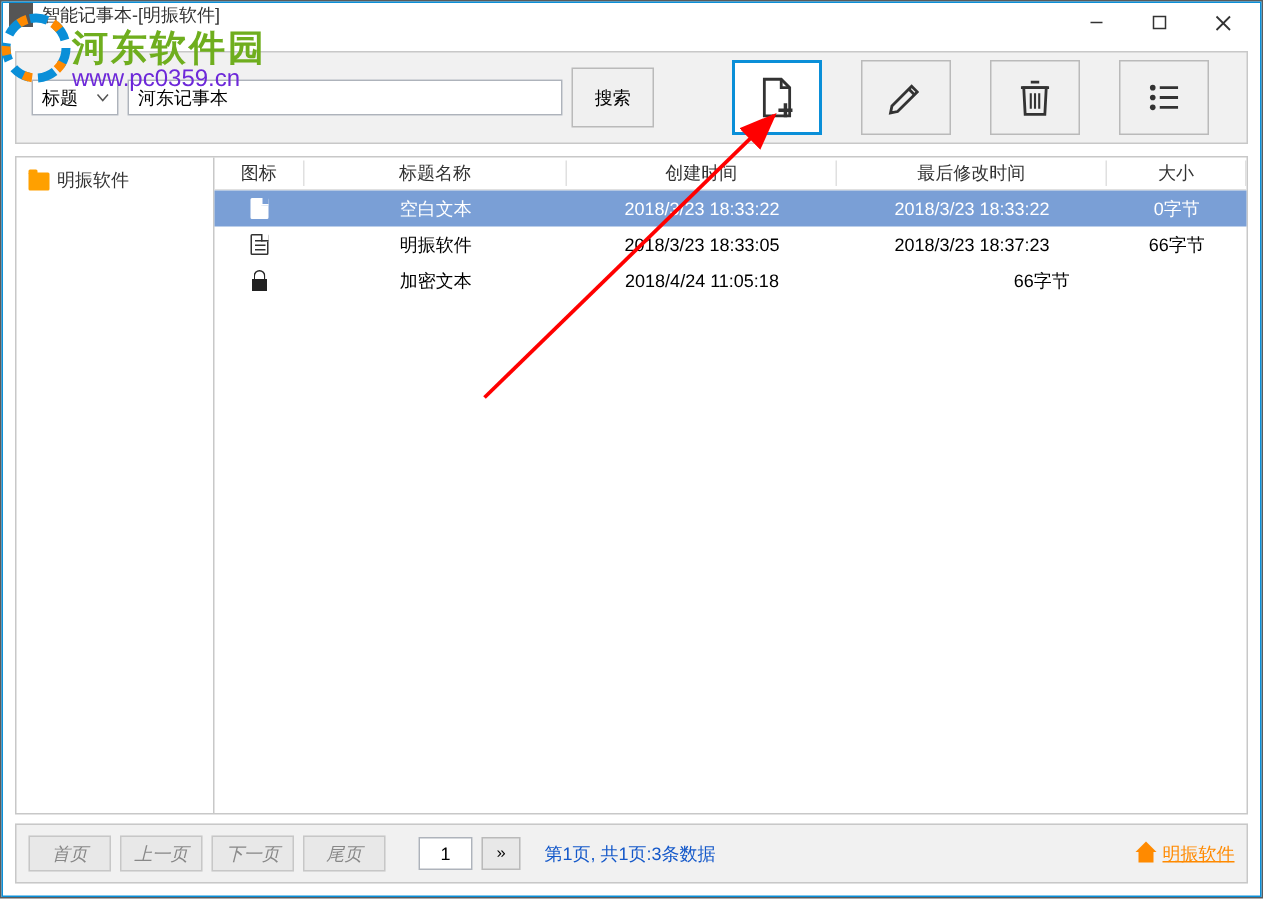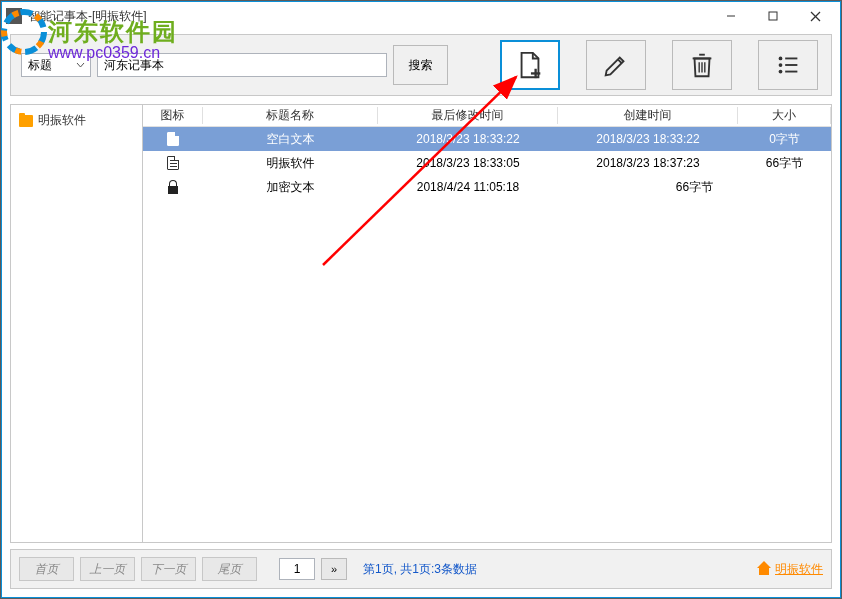--- a/index.html
+++ b/index.html
@@ -1,28 +1,28 @@
 <!DOCTYPE html>
 <html><head>
 <meta charset="utf-8">
 <style>
 * { box-sizing: border-box; margin: 0; padding: 0; font-family: "Microsoft YaHei", "SimSun", sans-serif; }
 body { background: #5b5b5b; width: 842px; height: 599px; overflow: hidden; }
 .window { width: 840px; height: 597px; background: #fff; border: 1px solid #0a8fd8; margin: 1px; display: flex; flex-direction: column; }
-.titlebar { height: 28px; background: #fff; display: flex; align-items: center; padding: 0 4px; font-size: 12px; color: #333; }
+.titlebar { height: 28px; background: #fff; display: flex; align-items: flex-start; padding: 0 4px; font-size: 12px; color: #333; }
 .titlebar .icon-app { width: 16px; height: 16px; background: #555; margin-right: 6px; }
 .titlebar .wbtn { width: 42px; height: 26px; display: flex; align-items: center; justify-content: center; color: #333; }
 .titlebar .spacer { flex: 1; }
 .titlebar .title-txt { font-size: 12px; }
 .watermark-wrap { position: absolute; left: 0; top: 4px; pointer-events: none; z-index: 50; }
 .wm-logo { position: absolute; left: 0; top: 4px; width: 48px; height: 48px; }
 .wm-text1 { position: absolute; left: 48px; top: 12px; font-size: 24px; font-weight: bold; color: #6fae1e; letter-spacing: 2px; white-space: nowrap; }
 .wm-text2 { position: absolute; left: 48px; top: 40px; font-size: 16px; color: #6d28d9; }
 .toolbar { height: 62px; border: 1px solid #c8c8c8; margin: 4px 8px 8px 8px; background: #f1f1f1; display: flex; align-items: center; padding: 0 10px; gap: 6px; position: relative; }
-.select-type { width: 70px; height: 24px; background: #fff; border: 1px solid #aeb3bb; font-size: 12px; position: relative; display: flex; align-items: center; padding-left: 6px; }
+.select-type { width: 58px; height: 24px; background: #fff; border: 1px solid #aeb3bb; font-size: 12px; position: relative; display: flex; align-items: center; padding-left: 6px; }
 .select-type .chev { position: absolute; right: 5px; top: 7px; }
 .input-search { flex: 0 0 290px; height: 24px; border: 1px solid #aeb3bb; background: #fff; font-size: 12px; padding: 0 6px; }
 .btn-search { width: 55px; height: 40px; background: #f0f0f0; border: 1px solid #bababa; font-size: 12px; }
 .icon-btn { width: 60px; height: 50px; background: #f0f0f0; border: 1px solid #bababa; display: flex; align-items: center; justify-content: center; }
 .icon-btn.active { border: 2px solid #0a8fd8; background: #fff; }
 .icon-btn svg { width: 30px; height: 30px; }
 .content { flex: 1; display: flex; border: 1px solid #c8c8c8; margin: 0 8px; }
 .sidebar { width: 132px; border-right: 1px solid #c8c8c8; padding: 4px 2px; }
 .tree-item { display: flex; align-items: center; font-size: 12px; color: #333; padding: 3px 6px; gap: 5px; }
 .folder-ic { width: 14px; height: 12px; background: #ffa000; border-radius: 1px; position: relative; }
@@ -152,22 +152,22 @@
         <defs>
             <marker id="ah" markerWidth="12" markerHeight="12" refX="9" refY="4" orient="auto">
               <path d="M0,0 L10,4 L0,8 Z" fill="#ff0000"></path>
             </marker>
           </defs>
         <line x1="20" y1="200" x2="213" y2="12" stroke="#ff0000" stroke-width="2.5" marker-end="url(#ah)"></line>
       </svg>
       <div class="list-header">
         <div class="hcell c-icon">图标</div>
         <div class="hcell c-title">标题名称</div>
+        <div class="hcell c-ct">创建时间</div>
         <div class="hcell c-mt">最后修改时间</div>
-        <div class="hcell c-ct">创建时间</div>
         <div class="hcell c-sz">大小</div>
       </div>
       <div id="rows">
           <div class="row selected">
             <div class="c-icon">
               <div class="doc-ic"></div>
             </div>
             <div class="c-title">空白文本</div>
             <div class="c-ct">2018/3/23 18:33:22</div>
             <div class="c-mt">2018/3/23 18:33:22</div>

